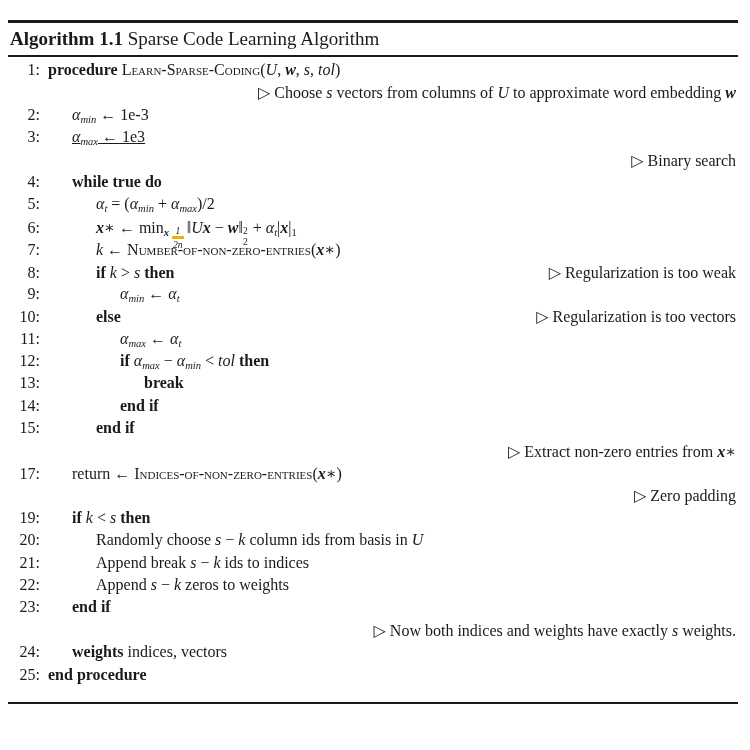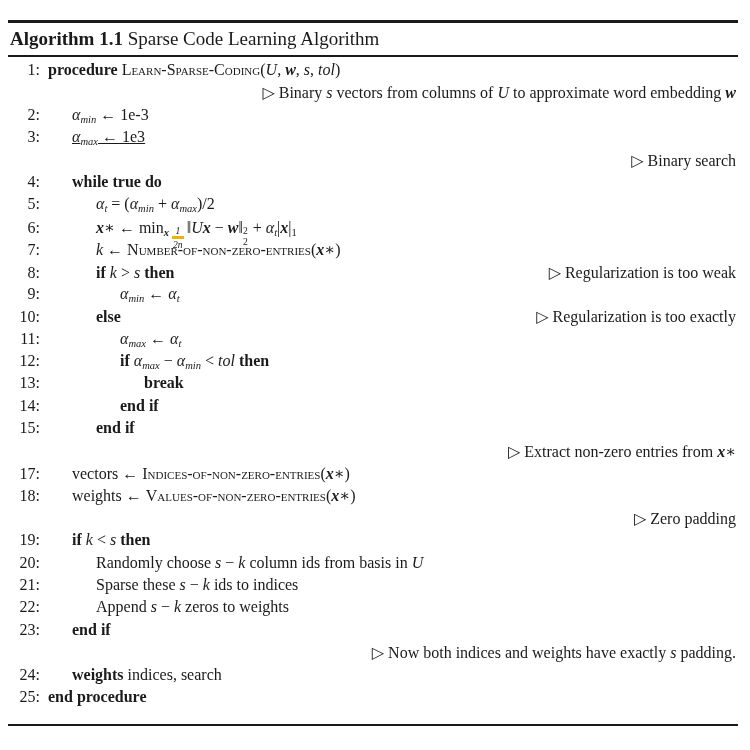--- a/index.html
+++ b/index.html
@@ -55,43 +55,42 @@
 <body>
 
 <div class="page">
   <div class="rule-top"></div>
   <div class="algo-title">
     <span class="t-num">Algorithm 1.1</span><span> Sparse Code Learning Algorithm</span>
   </div>
   <div class="rule-mid"></div>
   <div class="algo-body">
       <div class="algo-row"><span class="line-num">1:</span><span class="line-code" style="margin-left: 4px;"><span class="sb">procedure </span><span class="ssc">Learn-Sparse-Coding</span><span class="sp">(</span><span class="si">U</span><span class="sp">, </span><span class="sbi">w</span><span class="sp">, </span><span class="si">s</span><span class="sp">, </span><span class="si">tol</span><span class="sp">)</span></span></div>
-      <div class="algo-row"><span class="line-num"></span><span class="line-comment"><span class="sp">▷ Binary </span><span class="si">s</span><span class="sp"> vectors from columns of </span><span class="si">U</span><span class="sp"> to approximate word embedding </span><span class="sbi">w</span></span></div>
+      <div class="algo-row"><span class="line-num"></span><span class="line-comment"><span class="sp">▷ Choose </span><span class="si">s</span><span class="sp"> vectors from columns of </span><span class="si">U</span><span class="sp"> to approximate word embedding </span><span class="sbi">w</span></span></div>
       <div class="algo-row"><span class="line-num">2:</span><span class="line-code" style="margin-left: 28px;"><span class="si">α</span><span class="ssub">min</span><span class="sp"> ← 1e-3</span></span></div>
       <div class="algo-row"><span class="line-num">3:</span><span class="line-code" style="margin-left: 28px; text-decoration: underline;"><span class="si">α</span><span class="ssub">max</span><span class="sp"> ← 1e3</span></span></div>
       <div class="algo-row"><span class="line-num"></span><span class="line-comment"><span class="sp">▷ Binary search</span></span></div>
       <div class="algo-row"><span class="line-num">4:</span><span class="line-code" style="margin-left: 28px;"><span class="sb">while true do</span></span></div>
       <div class="algo-row"><span class="line-num">5:</span><span class="line-code" style="margin-left: 52px;"><span class="si">α</span><span class="ssub">t</span><span class="sp"> = (</span><span class="si">α</span><span class="ssub">min</span><span class="sp"> + </span><span class="si">α</span><span class="ssub">max</span><span class="sp">)/2</span></span></div>
       <div class="algo-row"><span class="line-num">6:</span><span class="line-code" style="margin-left: 52px;"><span class="sbi">x</span><span class="sp">∗ ← min</span><span class="sbsub">x</span><span class="frac"><span class="fnum">1</span><span class="fden">2n</span></span><span class="sp">‖</span><span class="si">U</span><span class="sbi">x</span><span class="sp"> − </span><span class="sbi">w</span><span class="sp">‖</span><span class="supsub"><span>2</span><span>2</span></span><span class="sp"> + </span><span class="si">α</span><span class="ssub">t</span><span class="sp">|</span><span class="sbi">x</span><span class="sp">|</span><span class="ssubn">1</span></span></div>
       <div class="algo-row"><span class="line-num">7:</span><span class="line-code" style="margin-left: 52px;"><span class="si">k</span><span class="sp"> ← </span><span class="ssc">Number-of-non-zero-entries</span><span class="sp">(</span><span class="sbi">x</span><span class="sp">∗)</span></span></div>
       <div class="algo-row"><span class="line-num">8:</span><span class="line-code" style="margin-left: 52px;"><span class="sb">if </span><span class="si">k</span><span class="sp"> &gt; </span><span class="si">s</span><span class="sb"> then</span></span><span class="line-comment"><span class="sp">▷ Regularization is too weak</span></span></div>
       <div class="algo-row"><span class="line-num">9:</span><span class="line-code" style="margin-left: 76px;"><span class="si">α</span><span class="ssub">min</span><span class="sp"> ← </span><span class="si">α</span><span class="ssub">t</span></span></div>
-      <div class="algo-row"><span class="line-num">10:</span><span class="line-code" style="margin-left: 52px;"><span class="sb">else</span></span><span class="line-comment"><span class="sp">▷ Regularization is too exactly</span></span></div>
+      <div class="algo-row"><span class="line-num">10:</span><span class="line-code" style="margin-left: 52px;"><span class="sb">else</span></span><span class="line-comment"><span class="sp">▷ Regularization is too vectors</span></span></div>
       <div class="algo-row"><span class="line-num">11:</span><span class="line-code" style="margin-left: 76px;"><span class="si">α</span><span class="ssub">max</span><span class="sp"> ← </span><span class="si">α</span><span class="ssub">t</span></span></div>
       <div class="algo-row"><span class="line-num">12:</span><span class="line-code" style="margin-left: 76px;"><span class="sb">if </span><span class="si">α</span><span class="ssub">max</span><span class="sp"> − </span><span class="si">α</span><span class="ssub">min</span><span class="sp"> &lt; </span><span class="si">tol</span><span class="sb"> then</span></span></div>
       <div class="algo-row"><span class="line-num">13:</span><span class="line-code" style="margin-left: 100px;"><span class="sb">break</span></span></div>
       <div class="algo-row"><span class="line-num">14:</span><span class="line-code" style="margin-left: 76px;"><span class="sb">end if</span></span></div>
       <div class="algo-row"><span class="line-num">15:</span><span class="line-code" style="margin-left: 52px;"><span class="sb">end if</span></span></div>
       <div class="algo-row"><span class="line-num"></span><span class="line-comment"><span class="sp">▷ Extract non-zero entries from </span><span class="sbi">x</span><span class="sp">∗</span></span></div>
-      <div class="algo-row"><span class="line-num">17:</span><span class="line-code" style="margin-left: 28px;"><span class="sp">vectors ← </span><span class="ssc">Indices-of-non-zero-entries</span><span class="sp">(</span><span class="sbi">x</span><span class="sp">∗)</span></span></div>
-      <div class="algo-row"><span class="line-num">18:</span><span class="line-code" style="margin-left: 28px;"><span class="sp">weights ← </span><span class="ssc">Values-of-non-zero-entries</span><span class="sp">(</span><span class="sbi">x</span><span class="sp">∗)</span></span></div>
+      <div class="algo-row"><span class="line-num">17:</span><span class="line-code" style="margin-left: 28px;"><span class="sp">return ← </span><span class="ssc">Indices-of-non-zero-entries</span><span class="sp">(</span><span class="sbi">x</span><span class="sp">∗)</span></span></div>
       <div class="algo-row"><span class="line-num"></span><span class="line-comment"><span class="sp">▷ Zero padding</span></span></div>
       <div class="algo-row"><span class="line-num">19:</span><span class="line-code" style="margin-left: 28px;"><span class="sb">if </span><span class="si">k</span><span class="sp"> &lt; </span><span class="si">s</span><span class="sb"> then</span></span></div>
       <div class="algo-row"><span class="line-num">20:</span><span class="line-code" style="margin-left: 52px;"><span class="sp">Randomly choose </span><span class="si">s</span><span class="sp"> − </span><span class="si">k</span><span class="sp"> column ids from basis in </span><span class="si">U</span></span></div>
-      <div class="algo-row"><span class="line-num">21:</span><span class="line-code" style="margin-left: 52px;"><span class="sp">Sparse these </span><span class="si">s</span><span class="sp"> − </span><span class="si">k</span><span class="sp"> ids to indices</span></span></div>
+      <div class="algo-row"><span class="line-num">21:</span><span class="line-code" style="margin-left: 52px;"><span class="sp">Append break </span><span class="si">s</span><span class="sp"> − </span><span class="si">k</span><span class="sp"> ids to indices</span></span></div>
       <div class="algo-row"><span class="line-num">22:</span><span class="line-code" style="margin-left: 52px;"><span class="sp">Append </span><span class="si">s</span><span class="sp"> − </span><span class="si">k</span><span class="sp"> zeros to weights</span></span></div>
       <div class="algo-row"><span class="line-num">23:</span><span class="line-code" style="margin-left: 28px;"><span class="sb">end if</span></span></div>
-      <div class="algo-row"><span class="line-num"></span><span class="line-comment"><span class="sp">▷ Now both indices and weights have exactly </span><span class="si">s</span><span class="sp"> padding.</span></span></div>
-      <div class="algo-row"><span class="line-num">24:</span><span class="line-code" style="margin-left: 28px;"><span class="sb">weights</span><span class="sp"> indices, search</span></span></div>
+      <div class="algo-row"><span class="line-num"></span><span class="line-comment"><span class="sp">▷ Now both indices and weights have exactly </span><span class="si">s</span><span class="sp"> weights.</span></span></div>
+      <div class="algo-row"><span class="line-num">24:</span><span class="line-code" style="margin-left: 28px;"><span class="sb">weights</span><span class="sp"> indices, vectors</span></span></div>
       <div class="algo-row"><span class="line-num">25:</span><span class="line-code" style="margin-left: 4px; text-align: center;"><span class="sb">end procedure</span></span></div>
     </div>
   <div class="rule-bottom"></div>
 </div>
 
 </body></html>

